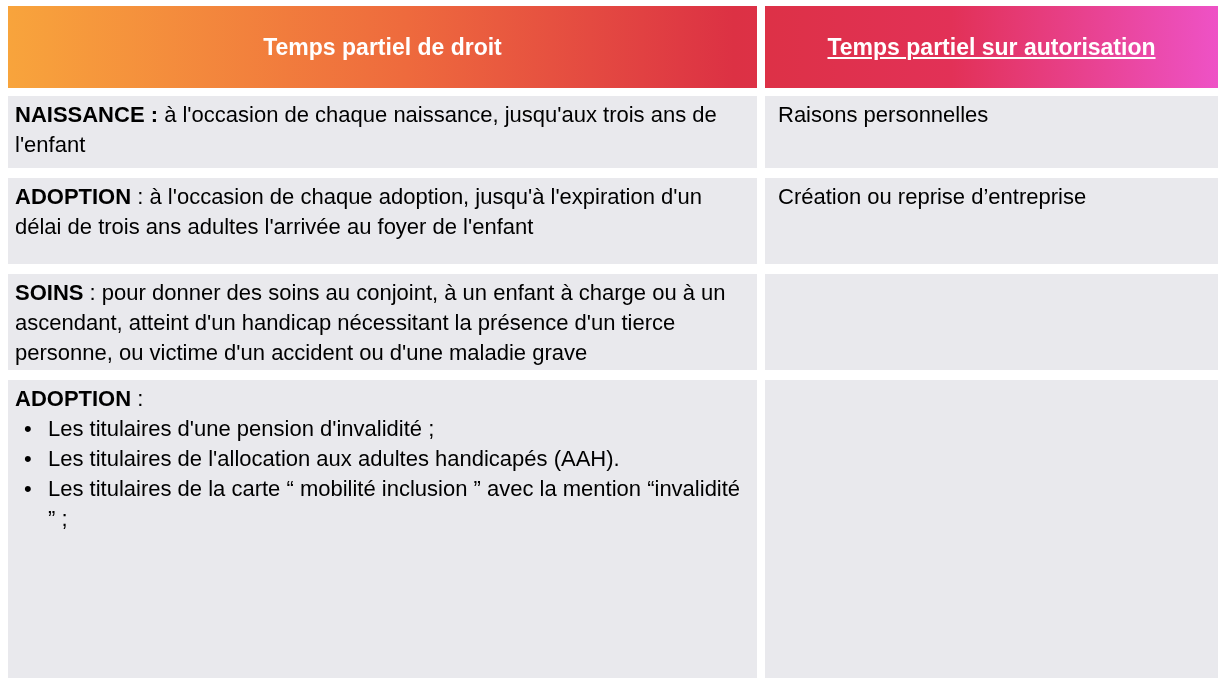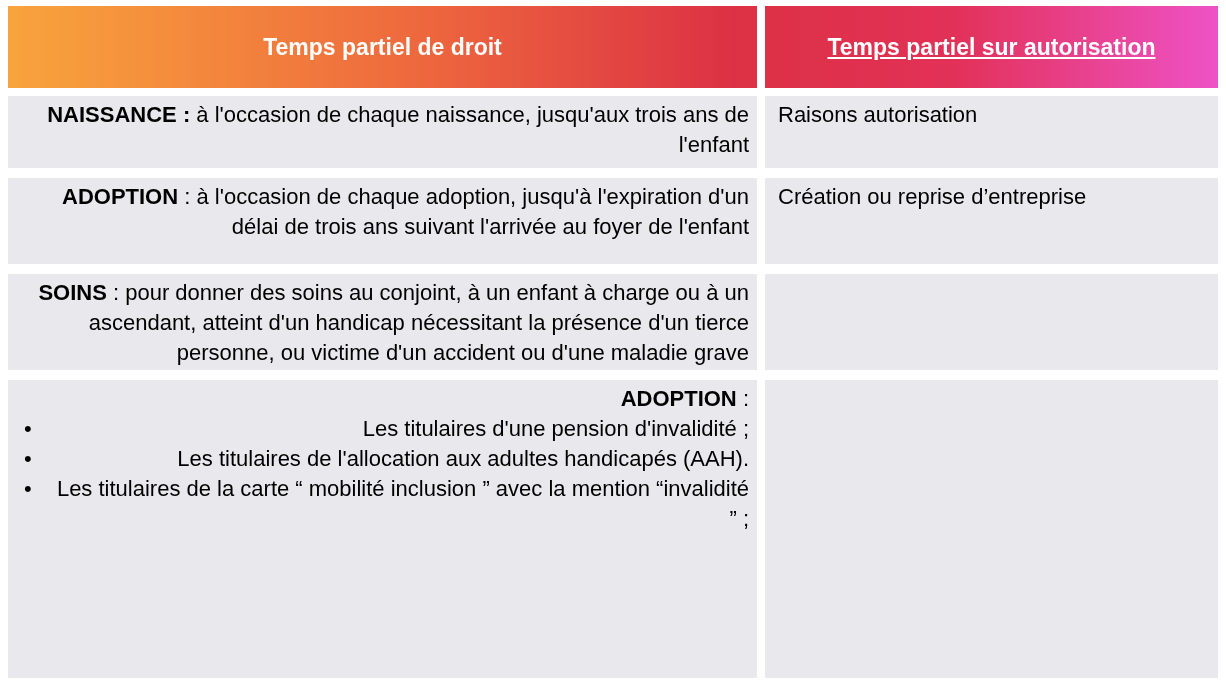--- a/index.html
+++ b/index.html
@@ -38,21 +38,21 @@
     grid-row-gap: 10px;
     grid-template-rows: 72px 86px 96px 298px;
   }
   .cell {
     background: #e9e9ed;
     font-size: 22px;
     line-height: 30px;
     color: #000000;
     overflow: hidden;
   }
-  .cell.left { padding: 4px 8px 0 7px; text-align: right; }
+  .cell.left { padding: 4px 8px 0 7px; }
   .cell.right { padding: 4px 8px 0 13px; }
   .b { font-weight: bold; }
 
   ul.bullets { list-style: none; }
   ul.bullets li {
     position: relative;
     padding-left: 33px;
   }
   ul.bullets li::before {
     content: "\2022";
@@ -82,25 +82,25 @@
         <span>Temps partiel sur autorisation</span>
       </div>
     </div>
 
     <div class="grid">
 
       <div class="cell left">
         <span class="b">NAISSANCE :</span><span> à l'occasion de chaque naissance, jusqu'aux trois ans de l'enfant</span>
       </div>
       <div class="cell right">
-        <span>Raisons autorisation</span>
+        <span>Raisons personnelles</span>
       </div>
 
       <div class="cell left">
-        <span class="b">ADOPTION</span><span> : à l'occasion de chaque adoption, jusqu'à l'expiration d'un délai de trois ans suivant l'arrivée au foyer de l'enfant</span>
+        <span class="b">ADOPTION</span><span> : à l'occasion de chaque adoption, jusqu'à l'expiration d'un délai de trois ans adultes l'arrivée au foyer de l'enfant</span>
       </div>
       <div class="cell right">
         <span>Création ou reprise d’entreprise</span>
       </div>
 
       <div class="cell left">
         <span class="b">SOINS</span><span> : pour donner des soins au conjoint, à un enfant à charge ou à un ascendant, atteint d'un handicap nécessitant la présence d'un tierce personne, ou victime d'un accident ou d'une maladie grave</span>
       </div>
       <div class="cell right">
         <span></span>

